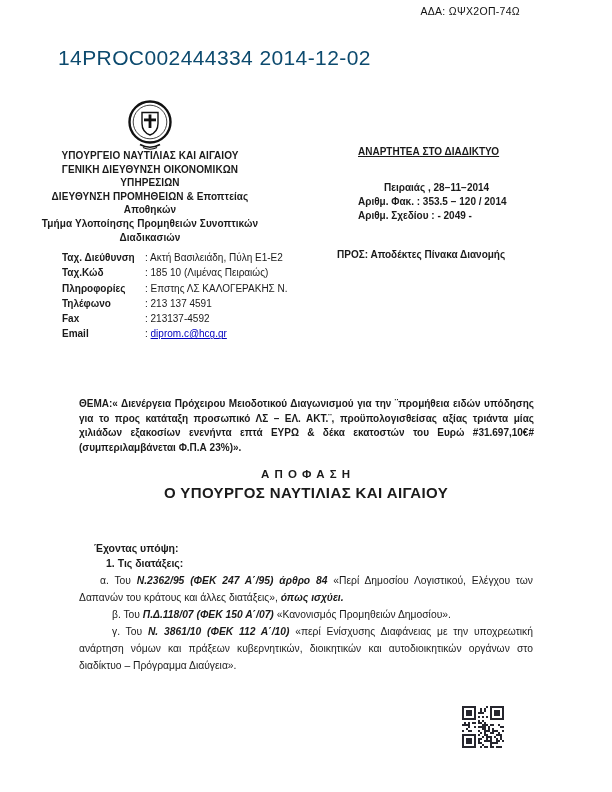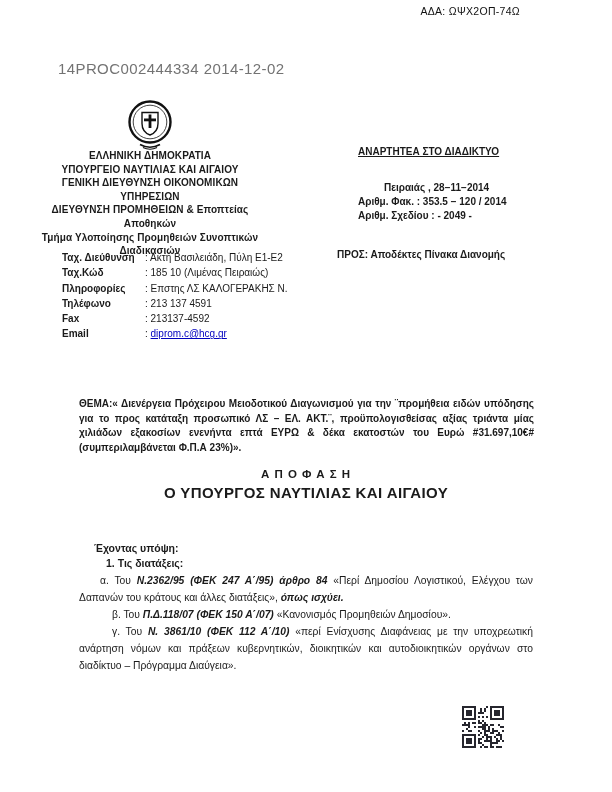--- a/index.html
+++ b/index.html
@@ -14,21 +14,21 @@
   .bi { font-weight:bold; font-style:italic; }
 
   .ada { right:92px; top:5px; font-size:10.5px; font-weight:500; letter-spacing:.3px; color:#111; }
 
   .stamp { left:286px; top:12px; display:flex; align-items:flex-start; gap:4px; }
   .stamp-agency { width:58px; font-size:7.5px; font-weight:bold; color:#3c3c3c;
                   line-height:9px; letter-spacing:.4px; word-break:break-all; }
   .stamp-seal { width:21px; height:27px; background:#4472c4; border:1px solid #2f5496; flex:none; }
   .stamp-details { width:58px; font-size:5px; line-height:5.8px; color:#3a67b0; white-space:pre-line; }
 
-  .protocol { left:58px; top:60px; font-size:15px; letter-spacing:.4px; color:#737373; }
+  .protocol { left:58px; top:46px; font-size:21px; letter-spacing:.4px; color:#0c4a6e; }
 
   .emblem { left:126px; top:98px; }
 
   .org { left:28px; top:149px; width:244px; text-align:center;
          font-size:10px; font-weight:600; line-height:13.6px; letter-spacing:.1px; }
 
   .contacts { left:62px; top:250px; font-size:10px; line-height:15.3px; }
   .clabel { display:inline-block; width:83px; font-weight:bold; }
   .cvalue { font-weight:normal; }
   .email-link { color:#0000bf; text-decoration:underline; }
@@ -71,21 +71,20 @@
       <circle cx="24" cy="24" r="16.8" fill="none" stroke="#111" stroke-width="0.8"></circle>
       <path d="M16 14.5 h16 v11 q0 8.5 -8 11.5 q-8 -3 -8 -11.5 z" fill="none" stroke="#111" stroke-width="1.4"></path>
       <rect x="22.6" y="16.5" width="2.8" height="13.5" fill="#111"></rect>
       <rect x="18" y="20.5" width="12" height="2.8" fill="#111"></rect>
       <path d="M14 46.5 q10 5.5 20 0" stroke="#111" stroke-width="1.6" fill="none"></path>
       <path d="M17 49.5 q7 3.5 14 0" stroke="#111" stroke-width="1.2" fill="none"></path>
     </svg>
   </div>
 
   <div class="abs org">
-    <div>ΕΛΛΗΝΙΚΗ ΔΗΜΟΚΡΑΤΙΑ</div>
     <div>ΥΠΟΥΡΓΕΙΟ ΝΑΥΤΙΛΙΑΣ ΚΑΙ ΑΙΓΑΙΟΥ</div>
     <div>ΓΕΝΙΚΗ ΔΙΕΥΘΥΝΣΗ ΟΙΚΟΝΟΜΙΚΩΝ</div>
     <div>ΥΠΗΡΕΣΙΩΝ</div>
     <div>ΔΙΕΥΘΥΝΣΗ ΠΡΟΜΗΘΕΙΩΝ &amp; Εποπτείας Αποθηκών</div>
     <div>Τμήμα Υλοποίησης Προμηθειών Συνοπτικών</div>
     <div>Διαδικασιών</div>
   </div>
 
   <div class="abs contacts">
     <div>

